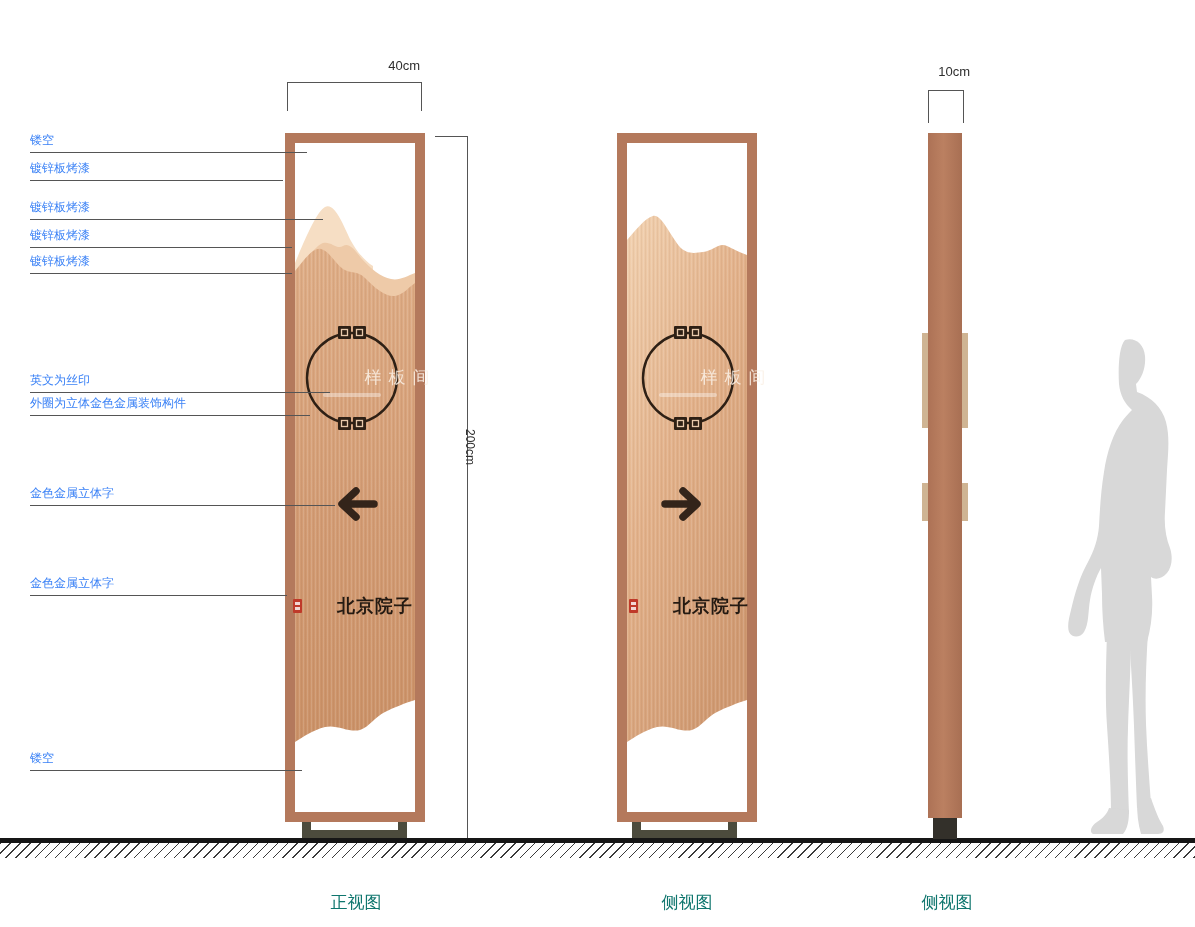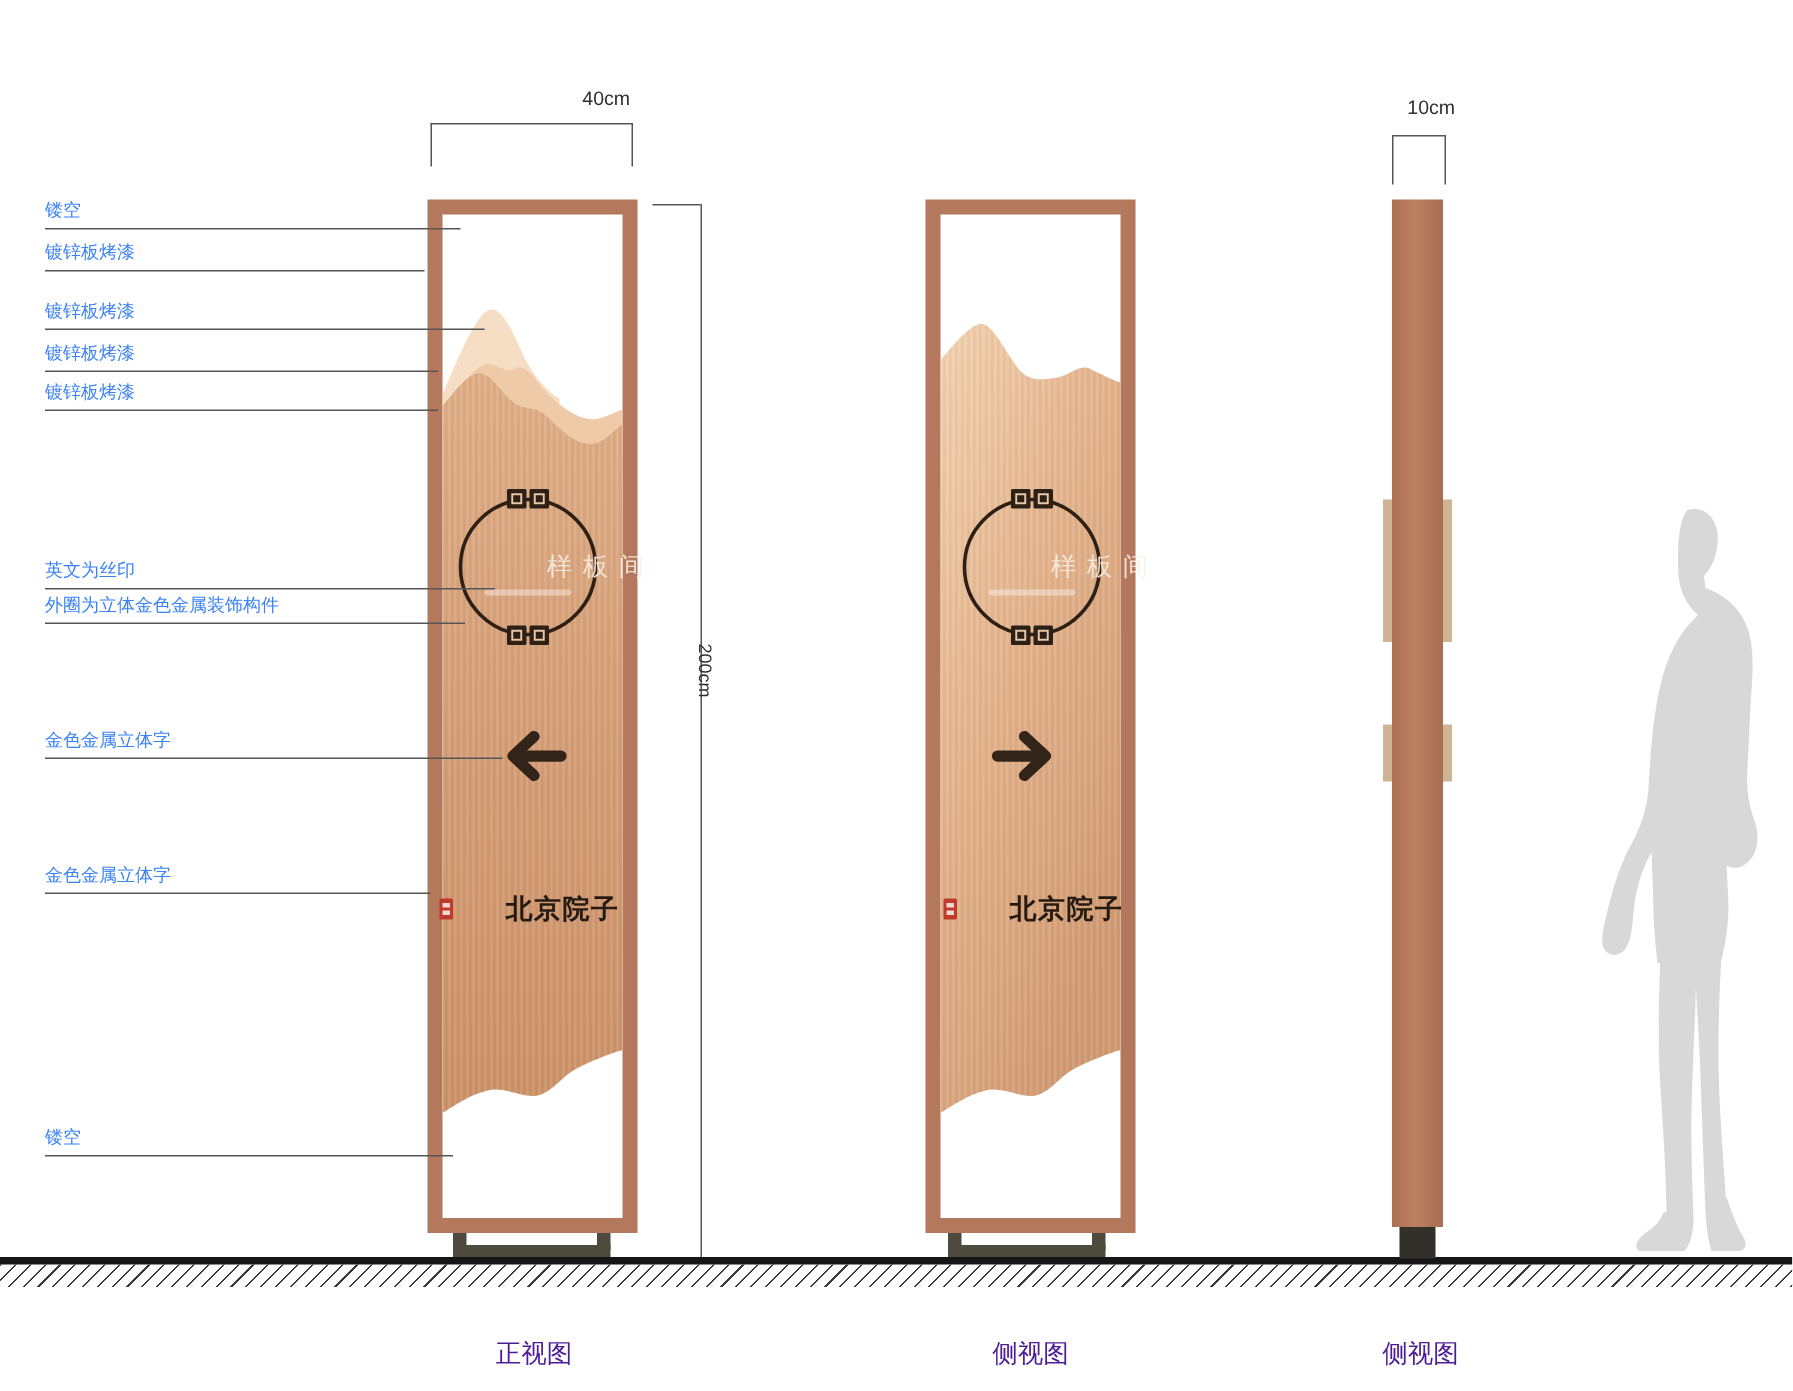--- a/index.html
+++ b/index.html
@@ -41,21 +41,21 @@
   .base-bar{position:absolute;height:8px;background:#4c4b3d;z-index:9;}
   .base-block{position:absolute;width:24px;height:24px;background:#33302a;z-index:9;}
   .ground-line{position:absolute;left:0;top:838px;width:1195px;height:5px;background:#161616;z-index:8;}
   .ground-hatch{position:absolute;left:0;top:843px;width:1195px;height:15px;z-index:8;
        background:repeating-linear-gradient(135deg,#3a3a3a 0 1px,transparent 1px 7px);}
   
   .side-bar{position:absolute;left:928px;top:133px;width:34px;height:685px;z-index:10;
        background:linear-gradient(90deg,#ad7256 0%,#bb8061 45%,#a86f53 100%);}
   .side-strip{position:absolute;left:922px;width:46px;background:#cfb493;z-index:9;}
   
-  .caption{position:absolute;top:891px;width:140px;text-align:center;font-size:17px;color:#4c1d95;}
+  .caption{position:absolute;top:891px;width:140px;text-align:center;font-size:17px;color:#0f766e;}
   .sil-svg{position:absolute;left:1040px;top:336px;z-index:7;}
 </style>
 </head>
 <body>
 
 <div class="canvas">
 
   <div class="ann" style="top:133px;width:277px"><span>镂空</span></div>
   <div class="ann" style="top:161px;width:253px"><span>镀锌板烤漆</span></div>
   <div class="ann" style="top:200px;width:293px"><span>镀锌板烤漆</span></div>

